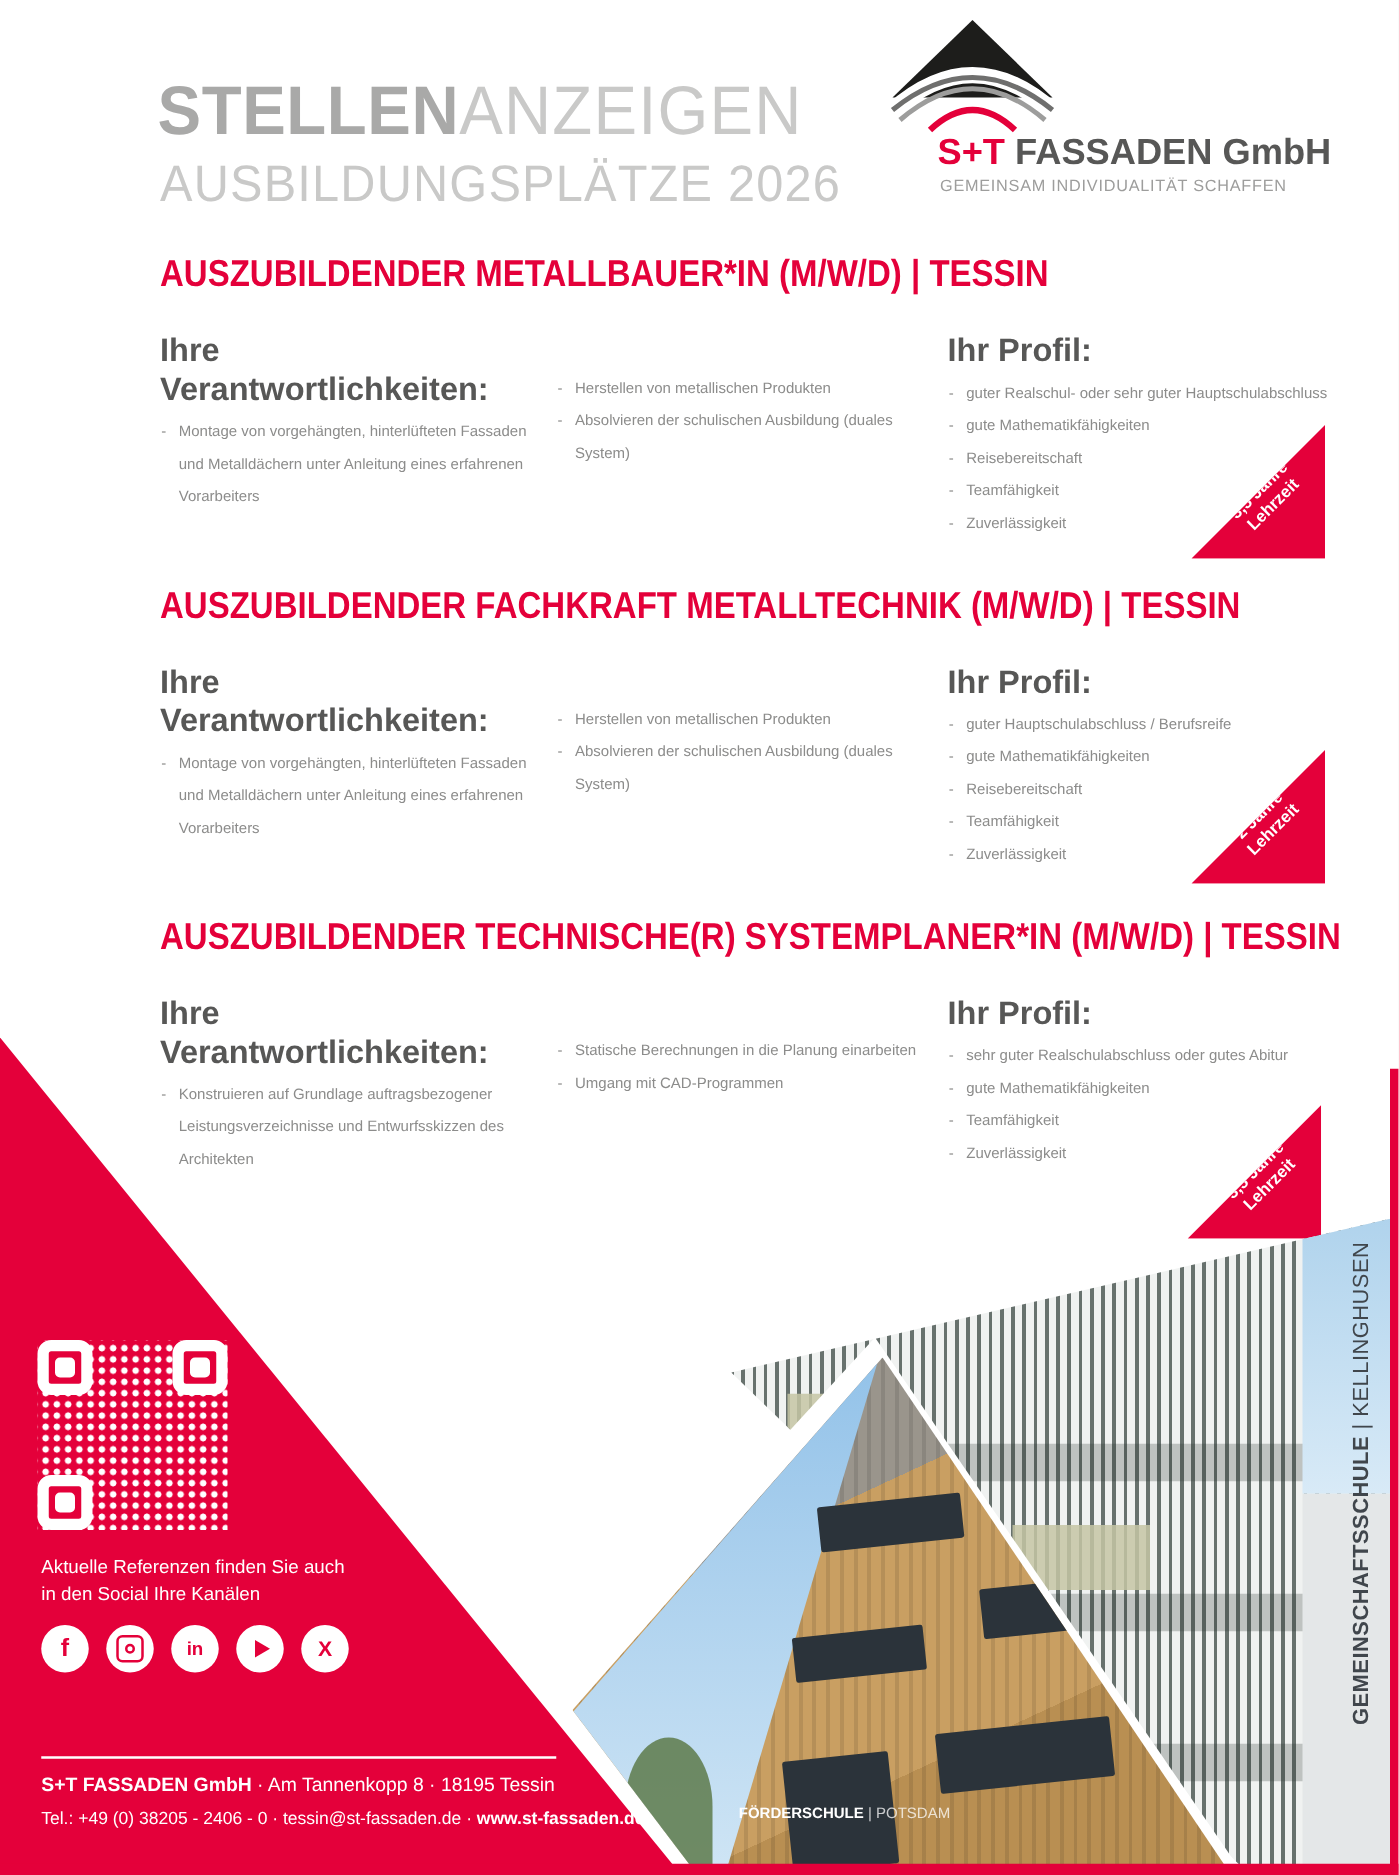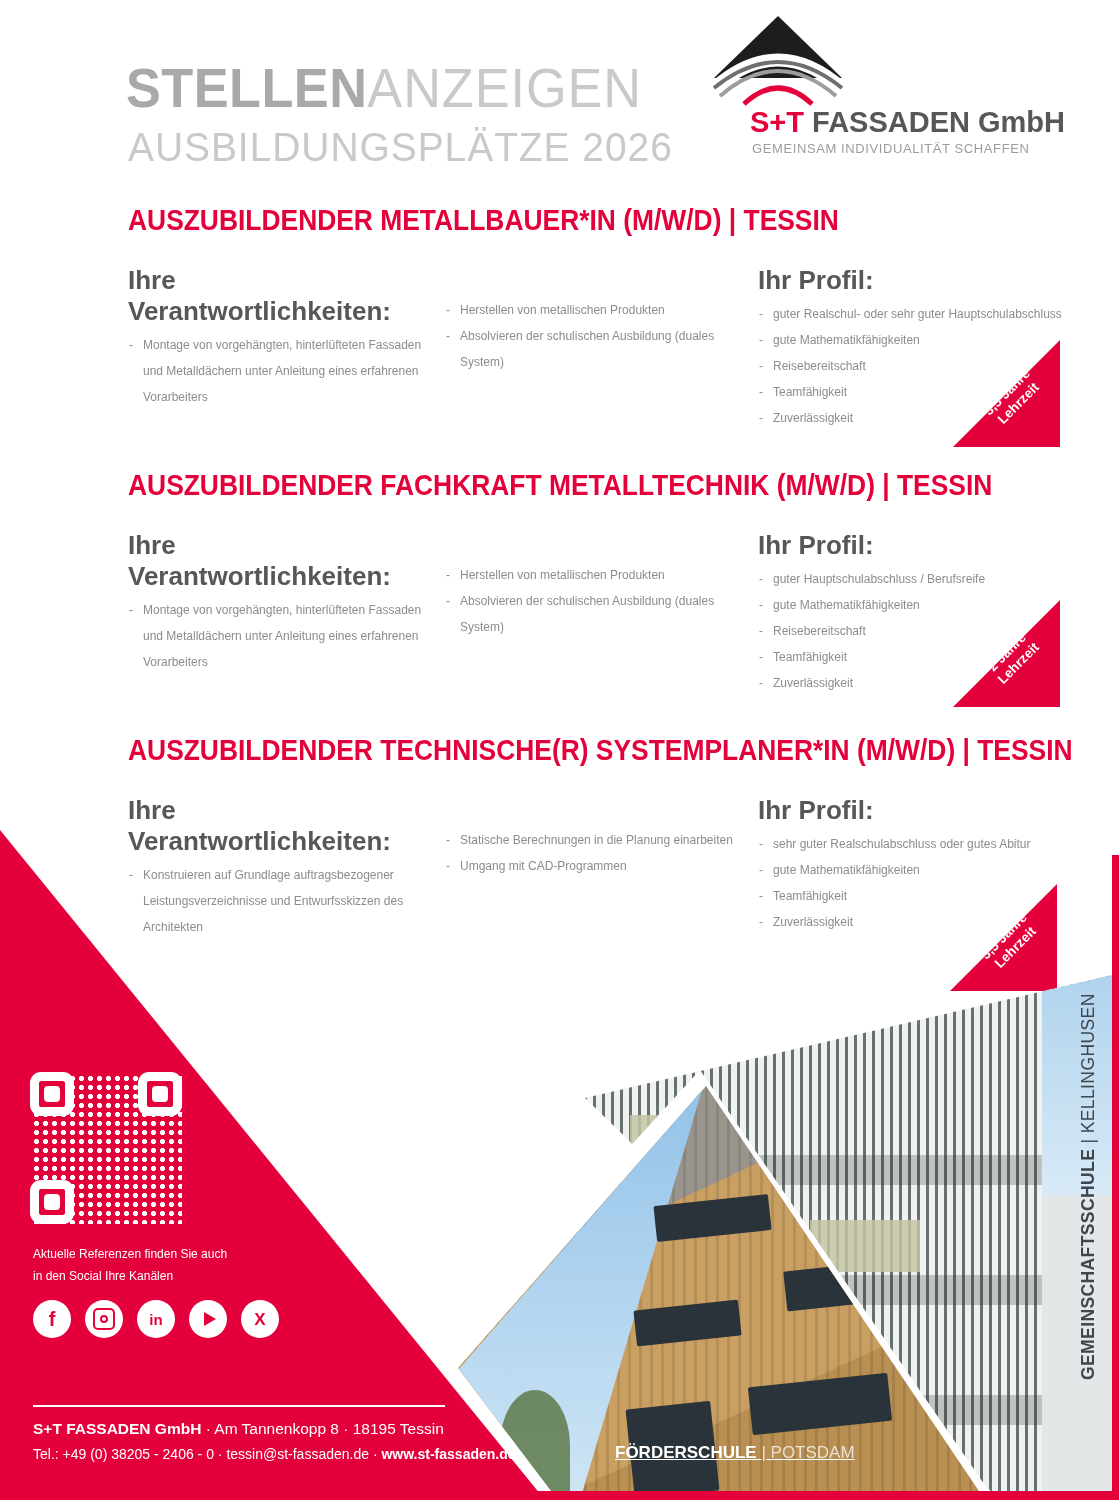--- a/index.html
+++ b/index.html
@@ -59,37 +59,37 @@
   .edge-strip{position:absolute;left:1112px;top:855px;width:7px;height:645px;background:#e4003a;}
   .bottom-strip{position:absolute;left:0;top:1491px;width:1119px;height:9px;background:#e4003a;}
   
   .qr{position:absolute;left:30px;top:1072px;width:152px;height:152px;
       background-image:radial-gradient(circle,#fff 2.4px,rgba(255,255,255,0) 2.9px);
       background-size:9px 9px;background-position:2px 2px;}
   .finder{position:absolute;width:26px;height:26px;border:9px solid #fff;border-radius:11px;background:#e4003a;}
   .finder::after{content:"";position:absolute;inset:5px;background:#fff;border-radius:4px;}
   .f-tl{left:0;top:0;} .f-tr{right:0;top:0;} .f-bl{left:0;bottom:0;}
   
-  .social-note{position:absolute;left:33px;top:1243px;color:#fff;font-size:12px;line-height:22px;}
+  .social-note{position:absolute;left:33px;top:1243px;color:#fff;font-size:15px;line-height:22px;}
   .social-row{position:absolute;left:33px;top:1300px;display:flex;gap:14px;}
   .sicon{width:38px;height:38px;border-radius:50%;background:#fff;position:relative;
          display:flex;align-items:center;justify-content:center;}
   .glyph{color:#e4003a;font-weight:bold;font-size:20px;line-height:1;}
   .glyph-in{font-size:15px;} .glyph-x{font-size:17px;}
   .ig-box{width:18px;height:18px;border:2.4px solid #e4003a;border-radius:5px;position:relative;}
   .ig-box::after{content:"";position:absolute;left:5px;top:5px;width:8px;height:8px;border:2.2px solid #e4003a;border-radius:50%;box-sizing:border-box;}
   .yt-play{width:0;height:0;border-top:7px solid transparent;border-bottom:7px solid transparent;border-left:12px solid #e4003a;margin-left:3px;}
   .app-note{position:absolute;left:33px;top:1376px;color:#fff;font-size:14.5px;}
   .rule{position:absolute;left:33px;top:1405px;width:412px;height:2px;background:#fff;}
   .company-line{position:absolute;left:33px;top:1420px;color:#fff;font-size:15.5px;white-space:nowrap;}
   .company-line b{font-weight:bold;}
   .tel-line{position:absolute;left:33px;top:1446px;color:#fff;font-size:14px;white-space:nowrap;}
   .tel-line b{font-weight:bold;}
   
-  .label-wood{position:absolute;left:615px;top:1443px;font-size:17px;color:#fff;white-space:nowrap;text-decoration:underline;}
+  .label-wood{position:absolute;left:591px;top:1443px;font-size:12px;color:#fff;white-space:nowrap;}
   .label-wood .lb{font-weight:bold;}
   .label-wood .lr{color:rgba(255,255,255,.75);}
   .label-louver{position:absolute;left:1078px;top:1050px;height:330px;writing-mode:vertical-rl;
       transform:rotate(180deg);font-size:17.5px;color:#40464c;white-space:nowrap;letter-spacing:.4px;}
   .label-louver .lb{font-weight:bold;}
 </style>
 </head>
 <body>
 
 <div class="sheet">

